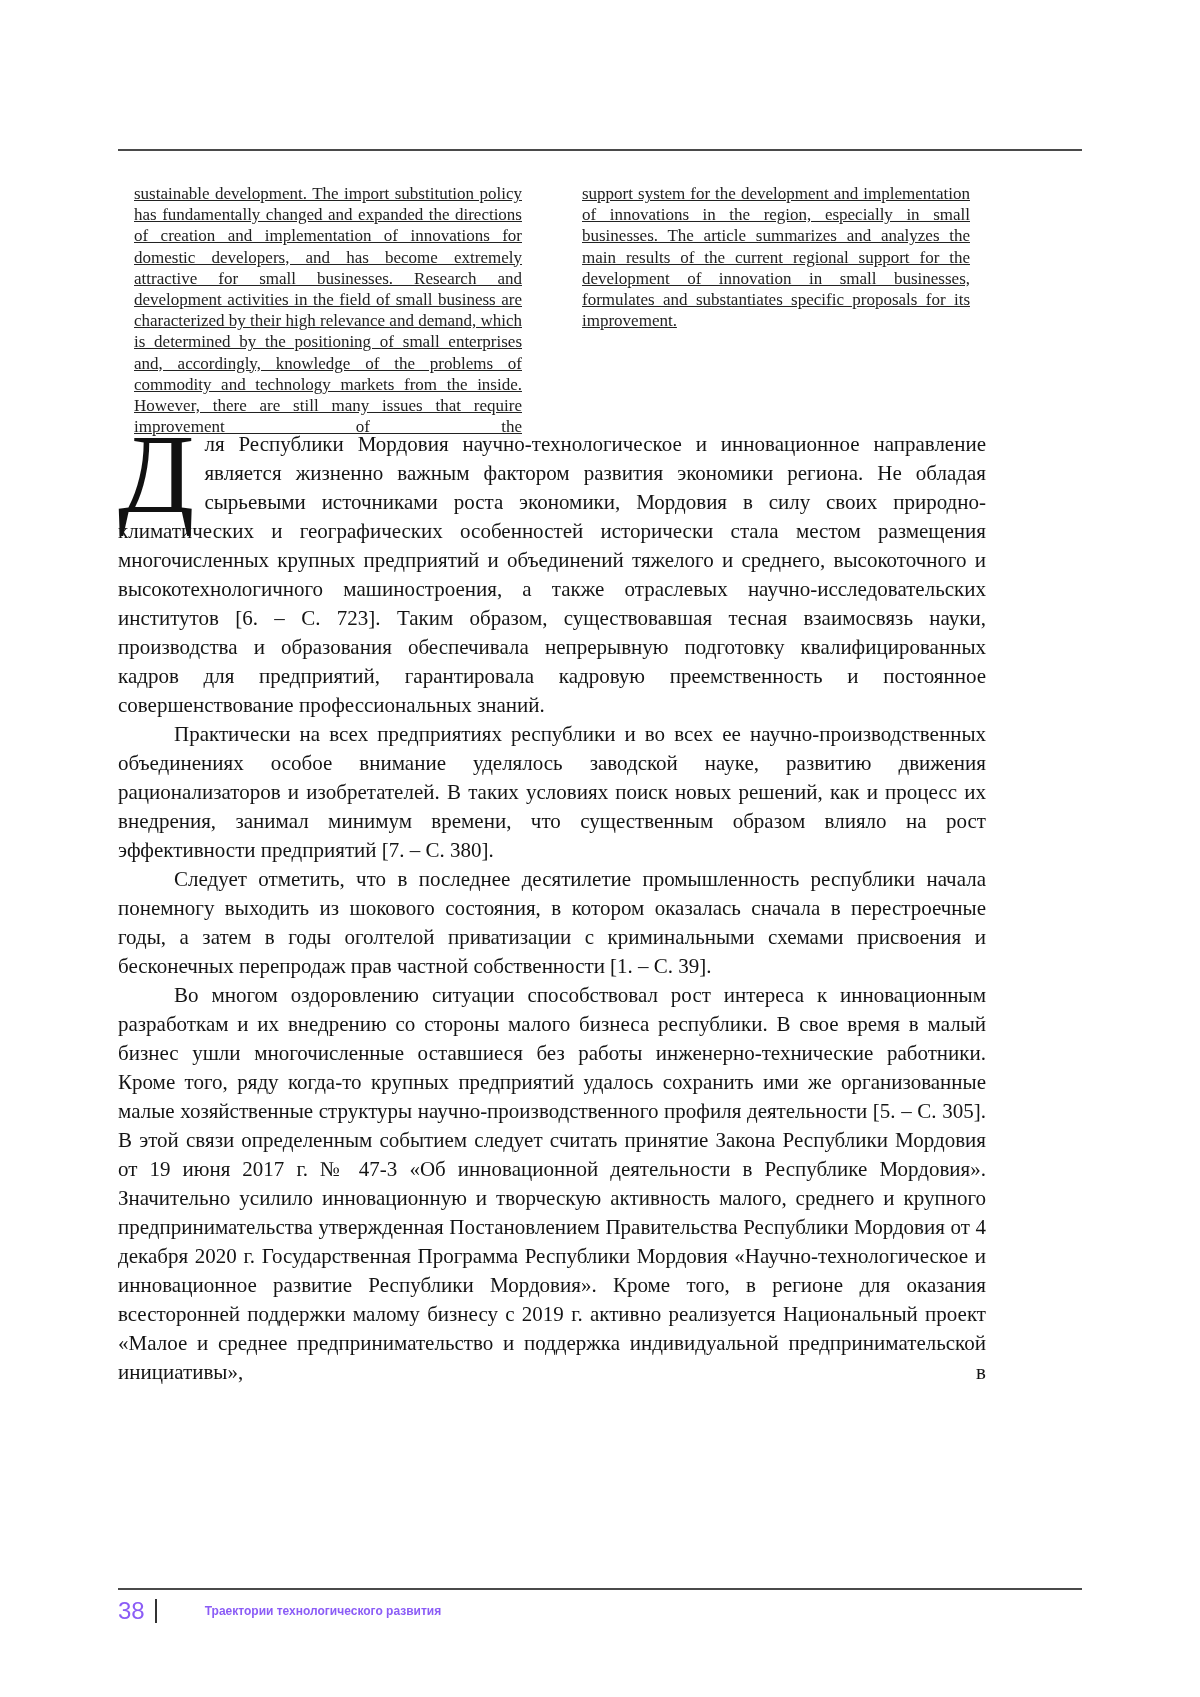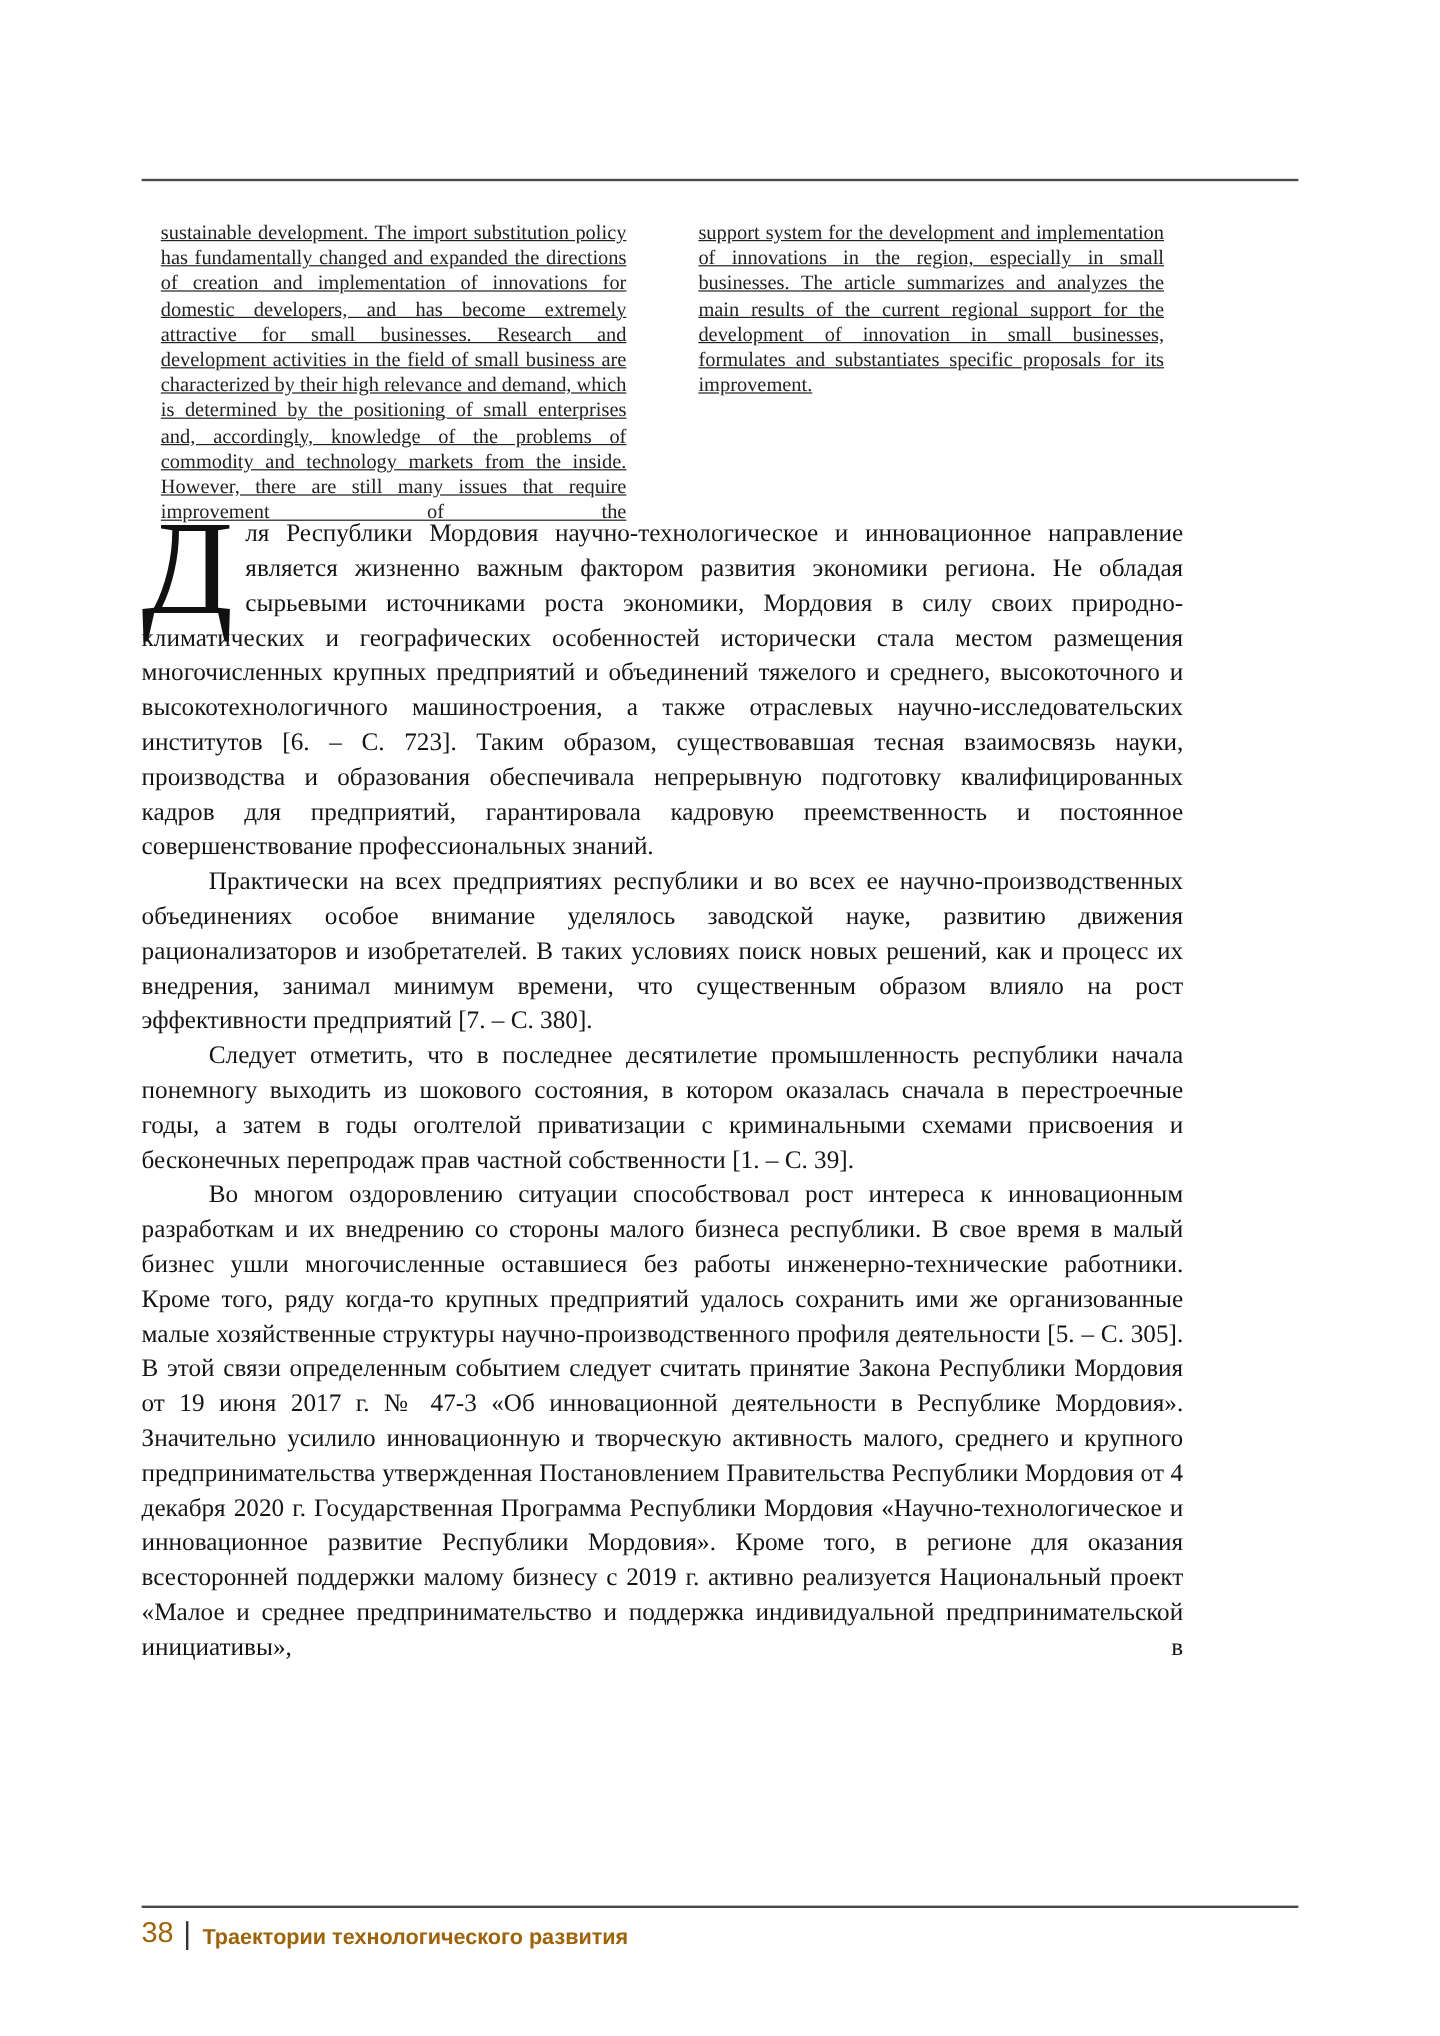--- a/index.html
+++ b/index.html
@@ -101,37 +101,38 @@
     width: 964px;
     height: 2px;
     background: #4a4a4a;
   }
   .footer {
     position: absolute;
     left: 118px;
     top: 1597px;
     width: 964px;
     display: flex;
-    align-items: flex-end;
+    align-items: center;
     font-family: "Liberation Sans", sans-serif;
-    color: #a16207;
+    color: #8b5cf6;
   }
   .footer .page-num {
     font-size: 24px;
     font-weight: normal;
   }
   .footer .divider {
     width: 2px;
     height: 24px;
     background: #333;
     margin: 0 12px 0 10px;
   }
   .footer .journal {
-    font-size: 18px;
+    font-size: 12px;
     font-weight: bold;
+    margin-left: 36px;
   }
 </style>
 </head>
 <body>
 
 <div class="page">
 
 
   <div class="header-rule"></div>
 

